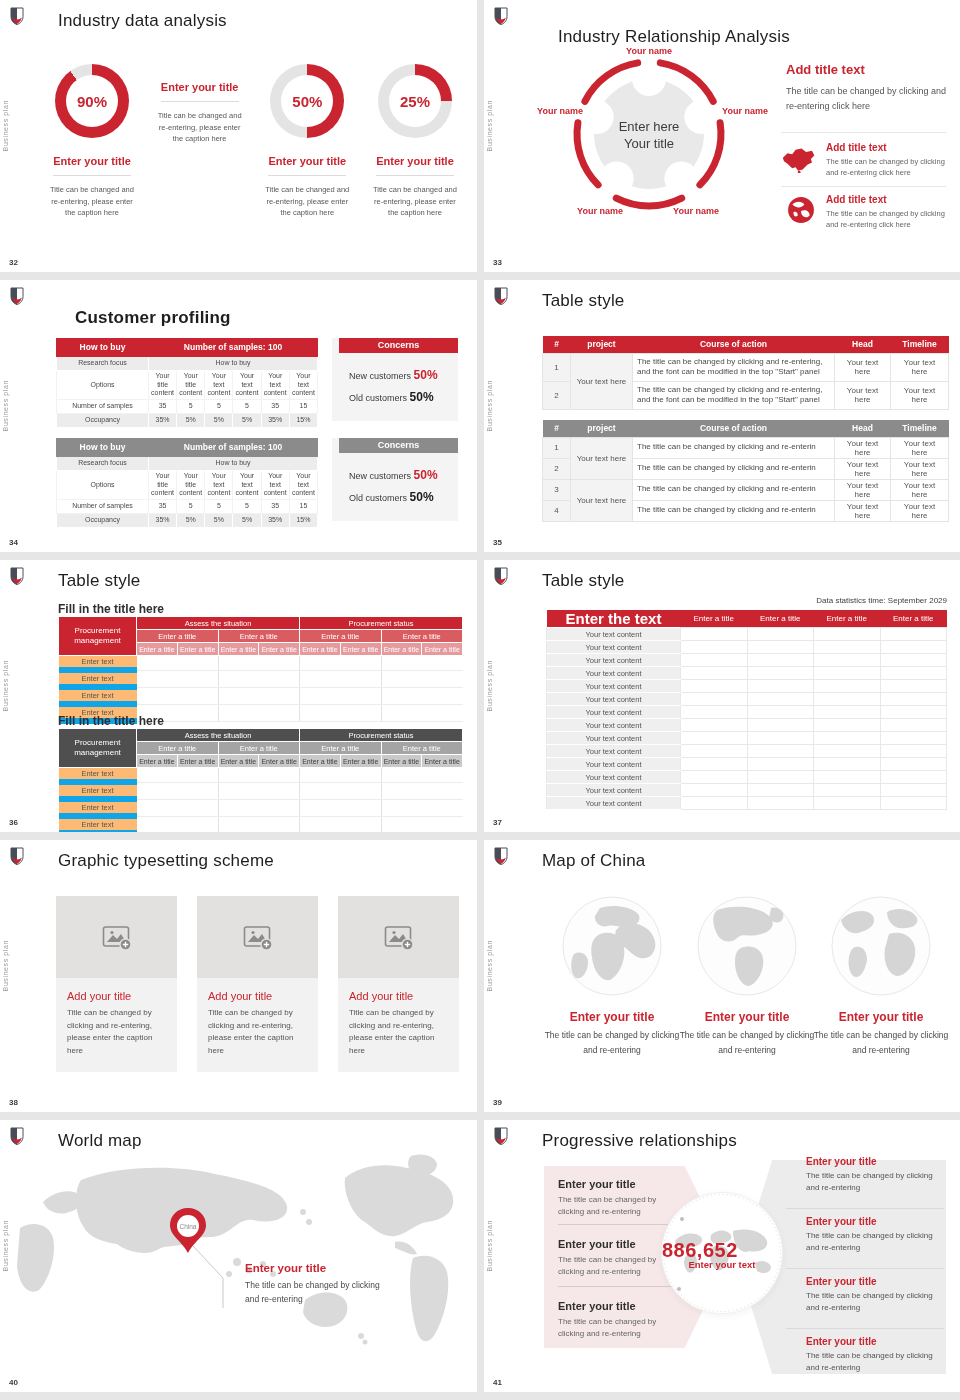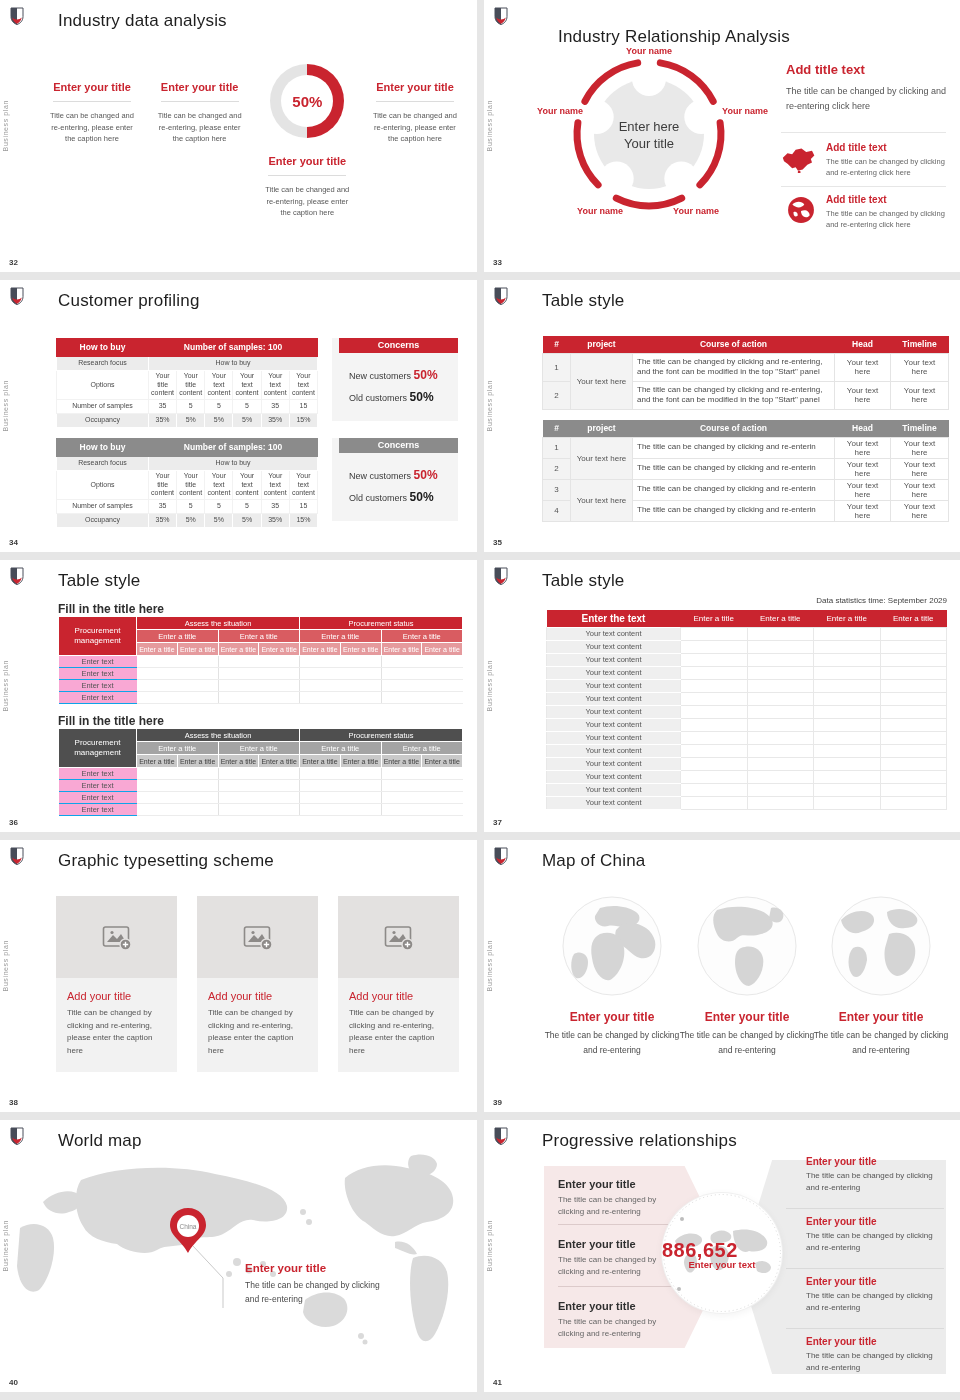--- a/index.html
+++ b/index.html
@@ -60,27 +60,27 @@
 .t36{position:absolute;left:58px;width:405px;font-size:7.5px;color:#555;text-align:center;table-layout:fixed}
 .t36 th{font-weight:400;color:#fff;height:13px;padding:0;border:1px solid #fff;font-size:7.5px}
 .t36 .corner{width:78px;background:#c9242f;font-size:8px;line-height:10px}
 .t36 .h1 th{background:#c9242f}
 .t36 .h2 th{background:#d95c61}
 .t36 .h3 th{background:#e59a9d;font-size:7px}
 .t36.gray .corner,.t36.gray .h1 th{background:#4f4f4f}
 .t36.gray .h2 th{background:#a4a4a4}
 .t36.gray .h3 th{background:#c9c9c9;color:#3f3f3f}
 .t36 tbody td{height:12px;border-bottom:1px solid #ececec;background:#fff}
-.t36 tbody td.lab{background:#f9a8d4;border-bottom:1px solid #0ea5e9;color:#555}
+.t36 tbody td.lab{background:#fdba74;border-bottom:6px solid #0ea5e9;color:#555}
 .t36 tbody td:nth-child(3),.t36 tbody td:nth-child(5),.t36 tbody td:nth-child(7){border-right:1px solid #e2e2e2}
 
 .note37{position:absolute;right:13px;top:36px;font-size:8px;color:#3f3f3f}
 .t37{position:absolute;left:62px;top:50px;width:401px;font-size:7.5px;color:#555;text-align:center;table-layout:fixed}
 .t37 th{background:#c9242f;color:#fff;height:17px;font-weight:400;font-size:8px;padding:0}
-.t37 th.main{width:134px;font-size:10px;font-weight:700}
+.t37 th.main{width:134px;font-size:15px;font-weight:700}
 .t37 td{height:13px;border:1px solid #e8e8e8;background:#fff}
 .t37 td.lab{background:#efefef;border-color:#fff #e8e8e8}
 
 .card{position:absolute;top:56px;width:121px;height:176px}
 .card .img{height:82px;background:#e3e1e0;display:flex;align-items:center;justify-content:center}
 .card .txt{height:94px;background:#f2f2f2;padding:12px 11px 0}
 .card .t{font-size:11px;font-weight:400;color:#c9242f}
 .card .c{font-size:8px;color:#555;line-height:12.5px;margin-top:5px}
 
 .g39{position:absolute;width:150px;text-align:center}
@@ -127,40 +127,50 @@
 <div class="grid">
 
   <section class="slide">
     <svg class="logo">
         <use href="#logo-sym"></use>
       </svg>
     <div class="vtext">Business plan</div>
     <h1 class="stitle" style="margin:0;font-weight:400">Industry data analysis</h1>
     <div class="s32-row">
       <div class="s32-item">
+        <div class="donut" style="background: conic-gradient(rgb(201, 36, 47) 0%, rgb(201, 36, 47) 90%, rgb(228, 228, 228) 90%, rgb(228, 228, 228) 100%);">
+            <div class="donut-hole">
+              <span class="donut-pct">90%</span>
+            </div>
+          </div>
         <div class="s32-t">Enter your title</div>
         <div class="s32-line"></div>
         <div class="cap32">Title can be changed and re-entering, please enter the caption here</div>
       </div>
       <div class="s32-item">
         <div class="s32-t">Enter your title</div>
         <div class="s32-line"></div>
         <div class="cap32">Title can be changed and re-entering, please enter the caption here</div>
       </div>
       <div class="s32-item">
         <div class="donut" style="background: conic-gradient(rgb(201, 36, 47) 0%, rgb(201, 36, 47) 50%, rgb(228, 228, 228) 50%, rgb(228, 228, 228) 100%);">
             <div class="donut-hole">
               <span class="donut-pct">50%</span>
             </div>
           </div>
         <div class="s32-t">Enter your title</div>
         <div class="s32-line"></div>
         <div class="cap32">Title can be changed and re-entering, please enter the caption here</div>
       </div>
       <div class="s32-item">
+        <div class="donut" style="background: conic-gradient(rgb(201, 36, 47) 0%, rgb(201, 36, 47) 25%, rgb(228, 228, 228) 25%, rgb(228, 228, 228) 100%);">
+            <div class="donut-hole">
+              <span class="donut-pct">25%</span>
+            </div>
+          </div>
         <div class="s32-t">Enter your title</div>
         <div class="s32-line"></div>
         <div class="cap32">Title can be changed and re-entering, please enter the caption here</div>
       </div>
     </div>
     <div class="pgn">32</div>
   </section>
 
   <section class="slide">
     <svg class="logo">
@@ -212,21 +222,21 @@
       <div class="c">The title can be changed by clicking and re-entering click here</div>
     </div>
     <div class="pgn">33</div>
   </section>
 
   <section class="slide">
     <svg class="logo">
         <use href="#logo-sym"></use>
       </svg>
     <div class="vtext">Business plan</div>
-    <h1 class="stitle" style="margin:0;font-weight:400">Customer profiling</h1>
+    <h1 class="stitle" style="margin:17px;font-weight:700">Customer profiling</h1>
 
     <table class="t34" style="top:58px">
       <colgroup>
           <col style="width:92px">
           <col span="6">
         </colgroup>
       <tbody>
           <tr class="hd">
             <td>How to buy</td>
             <td colspan="6">Number of samples: 100</td>

